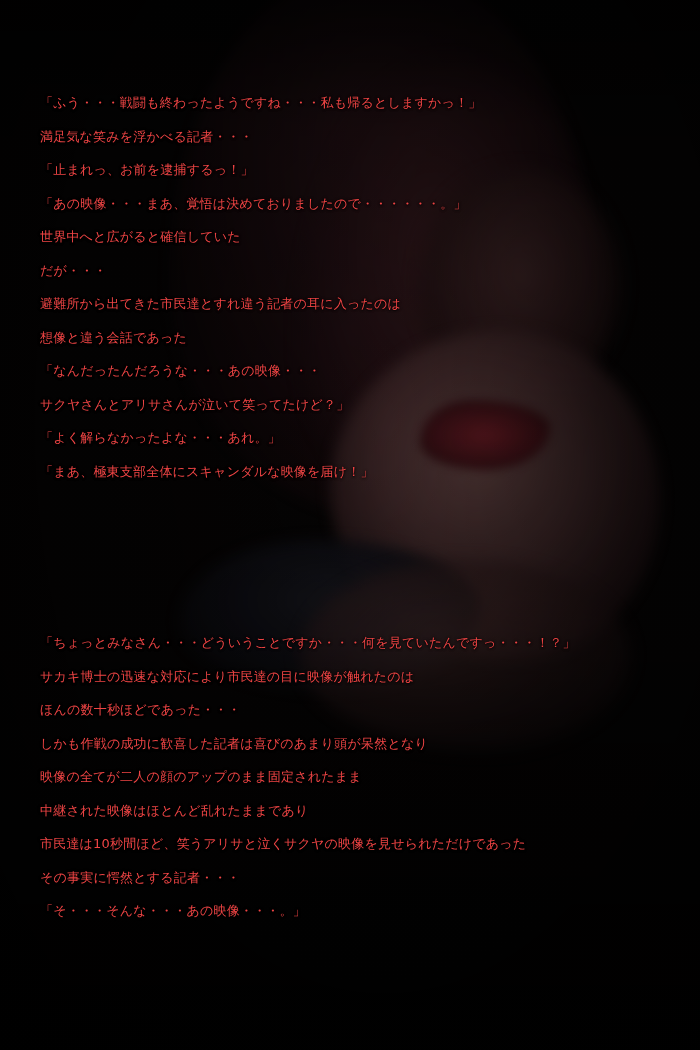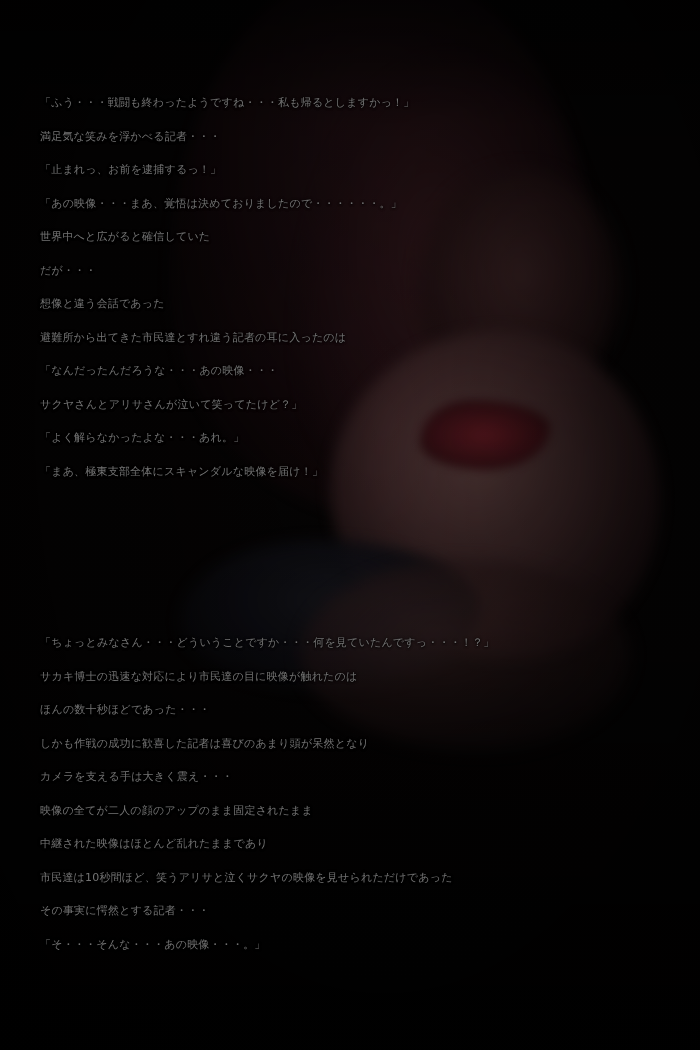--- a/index.html
+++ b/index.html
@@ -114,23 +114,23 @@
   }
   .para {
     position: absolute;
     left: 40px;
     width: 630px;
   }
   .para.block-a { top: 86px; }
   .para.block-b { top: 626px; }
 
   .line {
-    font-size: 11px;
+    font-size: 13px;
     line-height: 33.5px;
-    color: #737373;
+    color: #ef4444;
     white-space: pre;
     letter-spacing: 0.2px;
     text-shadow: 0 0 3px rgba(0,0,0,0.95), 0 1px 2px rgba(0,0,0,0.9);
   }
 </style>
 </head>
 <body>
 
 <div id="page">
 
@@ -147,34 +147,33 @@
 
   <div class="text-layer">
 
     <div class="para block-a">
       <div class="line">「ふう・・・戦闘も終わったようですね・・・私も帰るとしますかっ！」</div>
       <div class="line">満足気な笑みを浮かべる記者・・・</div>
       <div class="line">「止まれっ、お前を逮捕するっ！」</div>
       <div class="line">「あの映像・・・まあ、覚悟は決めておりましたので・・・・・・。」</div>
       <div class="line">世界中へと広がると確信していた</div>
       <div class="line">だが・・・</div>
+      <div class="line">避難所から出てきた市民達とすれ違う記者の耳に入ったのは</div>
       <div class="line">想像と違う会話であった</div>
-      <div class="line">避難所から出てきた市民達とすれ違う記者の耳に入ったのは</div>
       <div class="line">「なんだったんだろうな・・・あの映像・・・</div>
       <div class="line">サクヤさんとアリサさんが泣いて笑ってたけど？」</div>
       <div class="line">「よく解らなかったよな・・・あれ。」</div>
       <div class="line">「まあ、極東支部全体にスキャンダルな映像を届け！」</div>
     </div>
 
     <div class="para block-b">
       <div class="line">「ちょっとみなさん・・・どういうことですか・・・何を見ていたんですっ・・・！？」</div>
       <div class="line">サカキ博士の迅速な対応により市民達の目に映像が触れたのは</div>
       <div class="line">ほんの数十秒ほどであった・・・</div>
       <div class="line">しかも作戦の成功に歓喜した記者は喜びのあまり頭が呆然となり</div>
-      <div class="line">カメラを支える手は大きく震え・・・</div>
       <div class="line">映像の全てが二人の顔のアップのまま固定されたまま</div>
       <div class="line">中継された映像はほとんど乱れたままであり</div>
       <div class="line">市民達は10秒間ほど、笑うアリサと泣くサクヤの映像を見せられただけであった</div>
       <div class="line">その事実に愕然とする記者・・・</div>
       <div class="line">「そ・・・そんな・・・あの映像・・・。」</div>
     </div>
 
   </div>
 </div>
 

